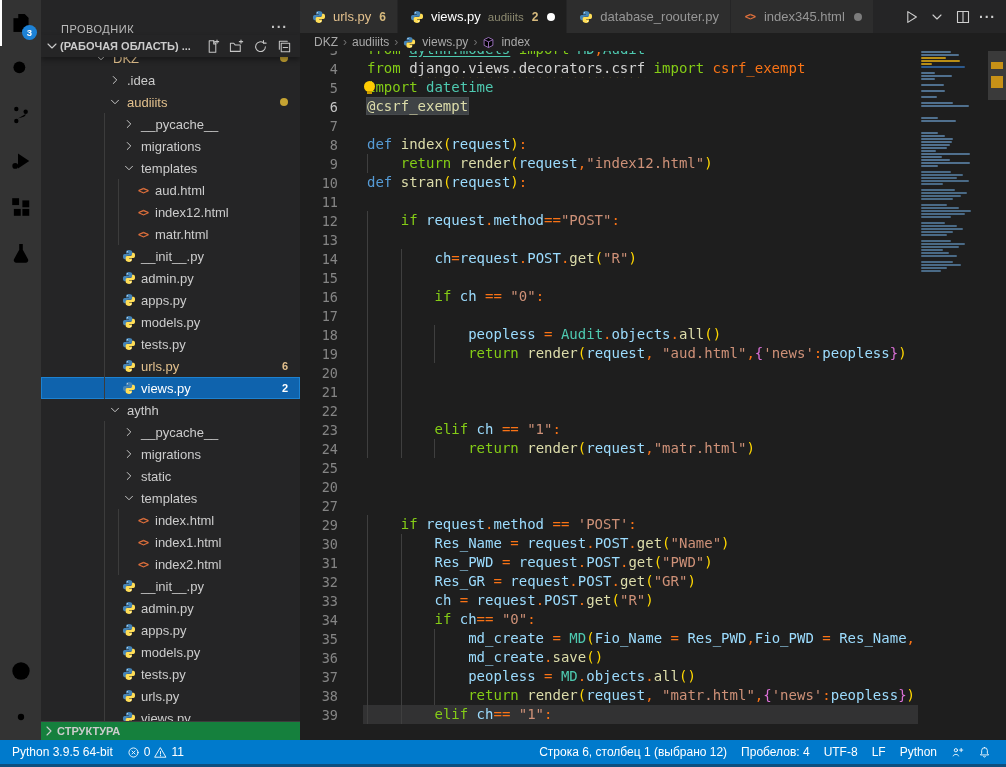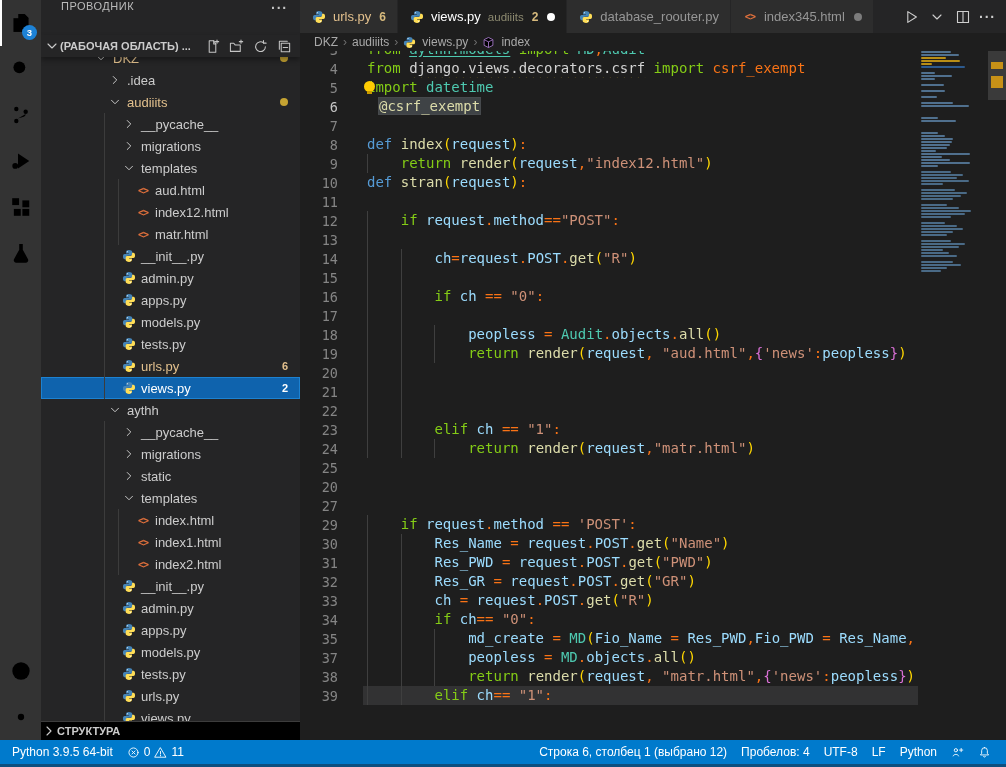--- a/index.html
+++ b/index.html
@@ -17,21 +17,21 @@
   .act-bottom{margin-top:auto}
   .act-item{width:41px;height:46px;display:flex;align-items:center;justify-content:center;
             color:#858585;position:relative;cursor:pointer}
   .act-item.active{color:#ffffff;box-shadow:inset 2px 0 0 #ffffff}
   .act-item svg{width:22px;height:22px}
   .act-badge{position:absolute;right:4px;bottom:6px;min-width:15px;height:15px;border-radius:50%;
              background:#1d82d6;color:#fff;font-size:9.5px;line-height:15px;text-align:center;font-weight:bold}
 
   
   .sidebar{position:absolute;left:41px;top:0;width:259px;bottom:27px;background:#252526;overflow:hidden}
-  .sb-title{height:35px;display:flex;align-items:flex-start;padding:0 12px 0 20px;font-size:11px;
+  .sb-title{height:35px;display:flex;align-items:flex-end;padding:0 12px 0 20px;font-size:11px;
             color:#bbbbbb;letter-spacing:.5px}
   .sb-title .dots{margin-left:auto;color:#c5c5c5;font-size:14px;font-weight:bold;letter-spacing:1px;cursor:pointer}
   .sb-section{height:22px;display:flex;align-items:center;padding:0 8px 0 3px;font-size:11px;
               font-weight:bold;color:#cccccc;position:relative;z-index:3;background:#252526;
               box-shadow:0 3px 5px rgba(0,0,0,.35)}
   .sb-section .chev{width:16px;height:16px;color:#ccc}
   .sb-section .lbl{white-space:nowrap;overflow:hidden}
   .sb-tools{margin-left:auto;display:flex;gap:9px;color:#c5c5c5}
   .sb-tools .ic{width:15px;height:15px;cursor:pointer}
   .sb-tools svg{width:15px;height:15px}
@@ -42,21 +42,21 @@
   .trow .chev svg,.trow .fic svg{width:14px;height:14px}
   .trow .fic{width:16px;height:16px;flex:none;display:flex;align-items:center;justify-content:center}
   .trow .tlabel{margin-left:4px}
   .trow.gold .tlabel{color:#E2C08D}
   .trow.sel{background:#0f63ad;color:#ffffff;outline:1px solid #1c82d2;outline-offset:-1px}
   .trow .tbadge{margin-left:auto;margin-right:12px;font-size:11px;color:#E2C08D;font-weight:bold}
   .trow.sel .tbadge{color:#ffffff}
   .trow .gdot{margin-left:auto;margin-right:12px;width:8px;height:8px;border-radius:50%;background:#c5a332}
   .tguide{position:absolute;top:0;bottom:0;width:1px;background:#3c3c3c}
   .html-ic{color:#e0703c;font-weight:bold;font-size:10px;font-family:"DejaVu Sans Mono",monospace;letter-spacing:-1px}
-  .sb-outline{position:absolute;left:0;right:0;bottom:0;height:18px;background:#000000;border-top:1px solid #3c3c3c;
+  .sb-outline{position:absolute;left:0;right:0;bottom:0;height:18px;background:#15803d;border-top:1px solid #3c3c3c;
               display:flex;align-items:center;font-size:11px;font-weight:bold;color:#cccccc;cursor:pointer}
   .sb-outline .chev{width:16px;height:16px;color:#ccc}
 
   
   .editor{position:absolute;left:300px;top:0;right:0;bottom:27px;background:#1e1e1e}
   .tabbar{position:absolute;top:0;left:0;right:0;height:33px;background:#252526;display:flex}
   .tab{height:33px;display:flex;align-items:center;padding:0 11px;background:#2d2d2d;
        border-right:1px solid #252526;font-size:13px;color:#969696;cursor:pointer;white-space:nowrap}
   .tab .fic{width:16px;height:16px;margin-right:6px;display:flex;align-items:center;justify-content:center}
   .tab .fic svg{width:14px;height:14px}
@@ -659,21 +659,21 @@
           <div class="cline">
             <span class="num">4</span>
             <span class="txt"><span style="padding-left: 4px; display: inline-block;"><span class="t-kw">from </span><span class="squig"><span class="t-modw">django.views.decorators.csrf</span></span><span class="t-kw"> import </span><span class="t-pln">csrf_exempt</span></span></span>
           </div>
           <div class="cline">
             <span class="num">5</span>
             <span class="txt"><span style="padding-left: 4px; display: inline-block;"><span class="t-kw">import </span><span class="t-cls">datetime</span></span><span class="bulb"></span></span>
           </div>
           <div class="cline">
             <span class="num cur">6</span>
-            <span class="txt"><span style="padding-left: 4px; display: inline-block; margin-left: 12px;"><span class="t-selfn">@csrf_exempt</span></span></span>
+            <span class="txt"><span style="padding-left: 4px; display: inline-block;"><span class="t-selfn">@csrf_exempt</span></span></span>
           </div>
           <div class="cline">
             <span class="num">7</span>
             <span class="txt"><span style="padding-left: 4px; display: inline-block;"></span></span>
           </div>
           <div class="cline">
             <span class="num">8</span>
             <span class="txt"><span style="padding-left: 4px; display: inline-block;"><span class="t-def">def </span><span class="t-fn">index</span><span class="t-par">(</span><span class="t-var">request</span><span class="t-par">)</span><span class="t-pln">:</span></span></span>
           </div>
           <div class="cline">
@@ -772,20 +772,24 @@
             <span class="num">33</span>
             <span class="txt"><span class="cguide" style="left: 4px;"></span><span class="cguide" style="left: 37.732px;"></span><span style="padding-left: 71.464px; display: inline-block;"><span class="t-var">ch</span><span class="t-pln"> = </span><span class="t-var">request</span><span class="t-pln">.</span><span class="t-var">POST</span><span class="t-pln">.</span><span class="t-fn">get</span><span class="t-par">(</span><span class="t-str">"R"</span><span class="t-par">)</span></span></span>
           </div>
           <div class="cline">
             <span class="num">34</span>
             <span class="txt"><span class="cguide" style="left: 4px;"></span><span class="cguide" style="left: 37.732px;"></span><span style="padding-left: 71.464px; display: inline-block;"><span class="t-kw">if </span><span class="t-var">ch</span><span class="t-pln">== </span><span class="t-str">"0"</span><span class="t-pln">:</span></span></span>
           </div>
           <div class="cline">
             <span class="num">35</span>
             <span class="txt"><span class="cguide" style="left: 4px;"></span><span class="cguide" style="left: 37.732px;"></span><span class="cguide" style="left: 71.464px;"></span><span style="padding-left: 105.196px; display: inline-block;"><span class="t-var">md_create</span><span class="t-pln"> = </span><span class="t-cls">MD</span><span class="t-par">(</span><span class="t-var">Fio_Name</span><span class="t-pln"> = </span><span class="t-var">Res_PWD</span><span class="t-pln">,</span><span class="t-var">Fio_PWD</span><span class="t-pln"> = </span><span class="t-var">Res_Name</span><span class="t-pln">,</span></span></span>
+          </div>
+          <div class="cline">
+            <span class="num">36</span>
+            <span class="txt"><span class="cguide" style="left: 4px;"></span><span class="cguide" style="left: 37.732px;"></span><span class="cguide" style="left: 71.464px;"></span><span style="padding-left: 105.196px; display: inline-block;"><span class="t-var">md_create</span><span class="t-pln">.</span><span class="t-fn">save</span><span class="t-par">()</span></span></span>
           </div>
           <div class="cline">
             <span class="num">37</span>
             <span class="txt"><span class="cguide" style="left: 4px;"></span><span class="cguide" style="left: 37.732px;"></span><span class="cguide" style="left: 71.464px;"></span><span style="padding-left: 105.196px; display: inline-block;"><span class="t-var">peopless</span><span class="t-pln"> = </span><span class="t-cls">MD</span><span class="t-pln">.</span><span class="t-var">objects</span><span class="t-pln">.</span><span class="t-fn">all</span><span class="t-par">()</span></span></span>
           </div>
           <div class="cline">
             <span class="num">38</span>
             <span class="txt"><span class="cguide" style="left: 4px;"></span><span class="cguide" style="left: 37.732px;"></span><span class="cguide" style="left: 71.464px;"></span><span style="padding-left: 105.196px; display: inline-block;"><span class="t-kw">return </span><span class="t-fn">render</span><span class="t-par">(</span><span class="t-var">request</span><span class="t-pln">, </span><span class="t-str">"matr.html"</span><span class="t-pln">,</span><span class="t-brc">{</span><span class="t-str">'news'</span><span class="t-pln">:</span><span class="t-var">peopless</span><span class="t-brc">}</span><span class="t-par">)</span></span></span>
           </div>
           <div class="cline hl">

